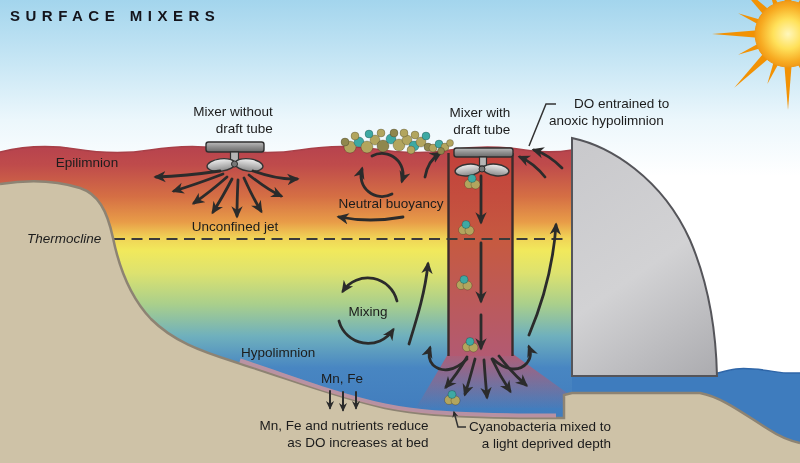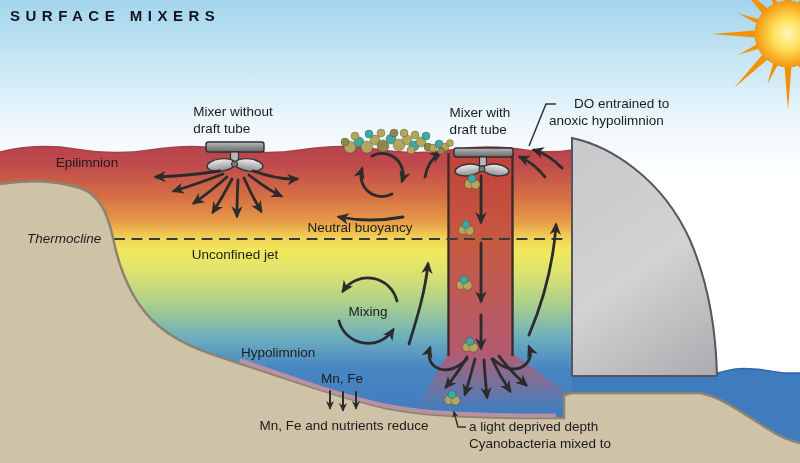--- a/index.html
+++ b/index.html
@@ -11,21 +11,21 @@
     font-family:"Liberation Sans",sans-serif;
   }
   #art{position:absolute;left:0;top:0;}
   .lbl{
     position:absolute;
     font:13.5px/16.5px "Liberation Sans",sans-serif;
     color:#1c1c1c;
     white-space:nowrap;
     pointer-events:none;
   }
-  .ctr{transform:translateX(-50%);text-align:left;}
+  .ctr{transform:translateX(-50%);text-align:right;}
   .title{
     font-size:15px;font-weight:600;letter-spacing:5.5px;color:#14141c;
   }
   .lbl span{display:block;}
 </style>
 </head>
 <body>
 
 <div id="stage">
 
@@ -263,39 +263,40 @@
   <div class="lbl title" style="left:10px;top:8px;">SURFACE MIXERS</div>
 
   <div class="lbl ctr" style="left:87px;top:155px;">Epilimnion</div>
   <div class="lbl" style="left:27px;top:231px;font-style:italic;">Thermocline</div>
   <div class="lbl" style="left:241px;top:345px;">Hypolimnion</div>
 
   <div class="lbl ctr" style="left:233px;top:104px;">
     <span>Mixer without</span>
     <span>draft tube</span>
   </div>
-  <div class="lbl ctr" style="left:235px;top:219px;margin-top:28px;">Unconfined jet</div>
+  <div class="lbl ctr" style="left:235px;top:219px;">Unconfined jet</div>
 
   <div class="lbl ctr" style="left:480px;top:105px;">
     <span>Mixer with</span>
     <span>draft tube</span>
   </div>
 
-  <div class="lbl ctr" style="left:360px;top:196px;margin-top:24px;">Neutral buoyancy</div>
+  <div class="lbl ctr" style="left:391px;top:196px;">Neutral buoyancy</div>
   <div class="lbl ctr" style="left:368px;top:304px;">Mixing</div>
 
   <div class="lbl" style="left:549px;top:96px;">
     <span style="margin-left:25px;">DO entrained to</span>
     <span>anoxic hypolimnion</span>
   </div>
 
   <div class="lbl ctr" style="left:342px;top:371px;">Mn, Fe</div>
 
   <div class="lbl ctr" style="left:344px;top:418px;">
     <span>Mn, Fe and nutrients reduce</span>
+    <span>as DO increases at bed</span>
   </div>
 
   <div class="lbl ctr" style="left:540px;top:419px;">
+    <span>Cyanobacteria mixed to</span>
     <span>a light deprived depth</span>
-    <span>Cyanobacteria mixed to</span>
   </div>
 
 </div>
 
 </body></html>

